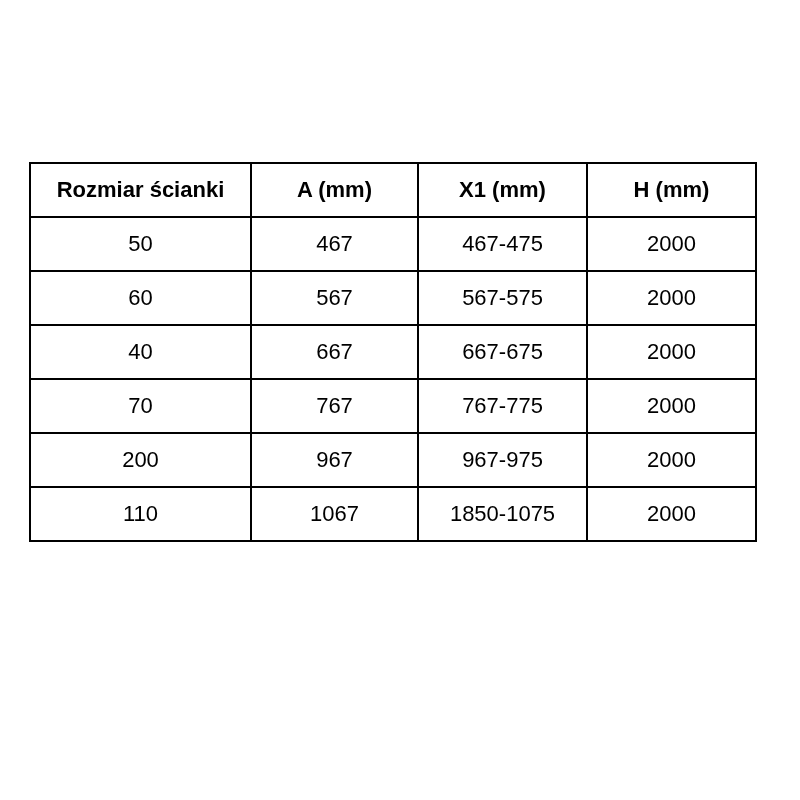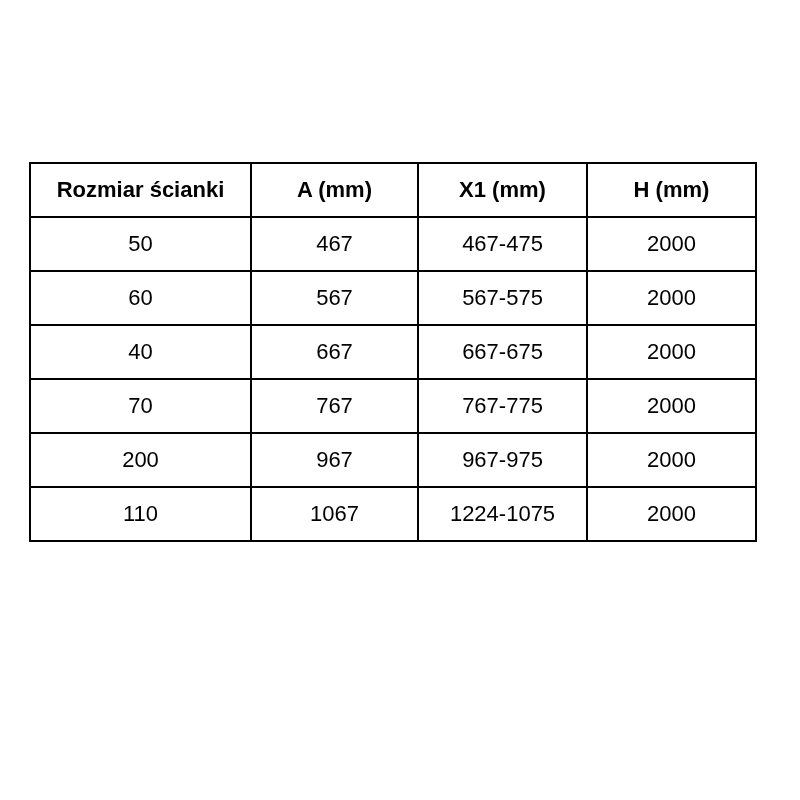--- a/index.html
+++ b/index.html
@@ -91,18 +91,18 @@
       </tr>
       <tr>
         <td>200</td>
         <td>967</td>
         <td>967-975</td>
         <td>2000</td>
       </tr>
       <tr>
         <td>110</td>
         <td>1067</td>
-        <td>1224-1075</td>
+        <td>1850-1075</td>
         <td>2000</td>
       </tr>
     </tbody>
   </table>
 </div>
 
 </body></html>

